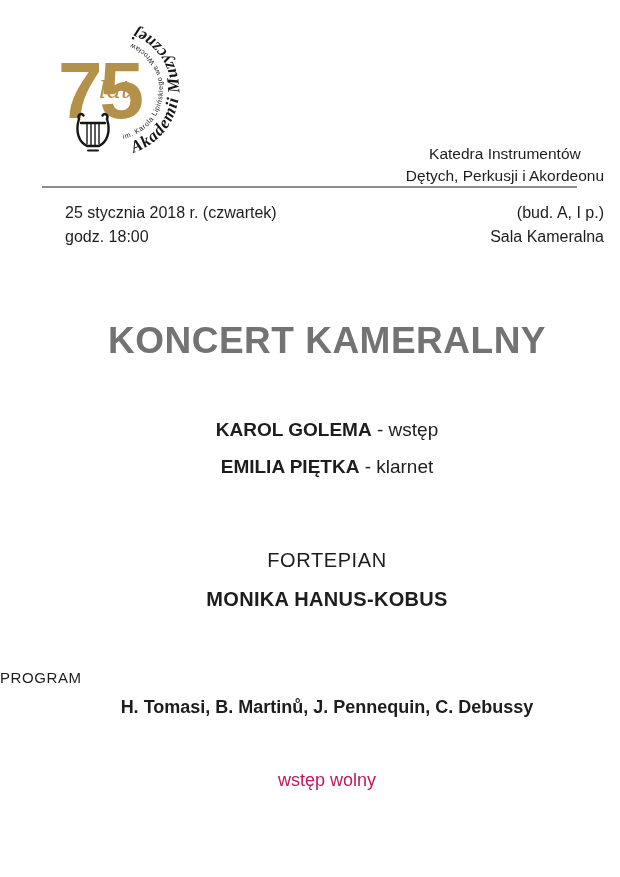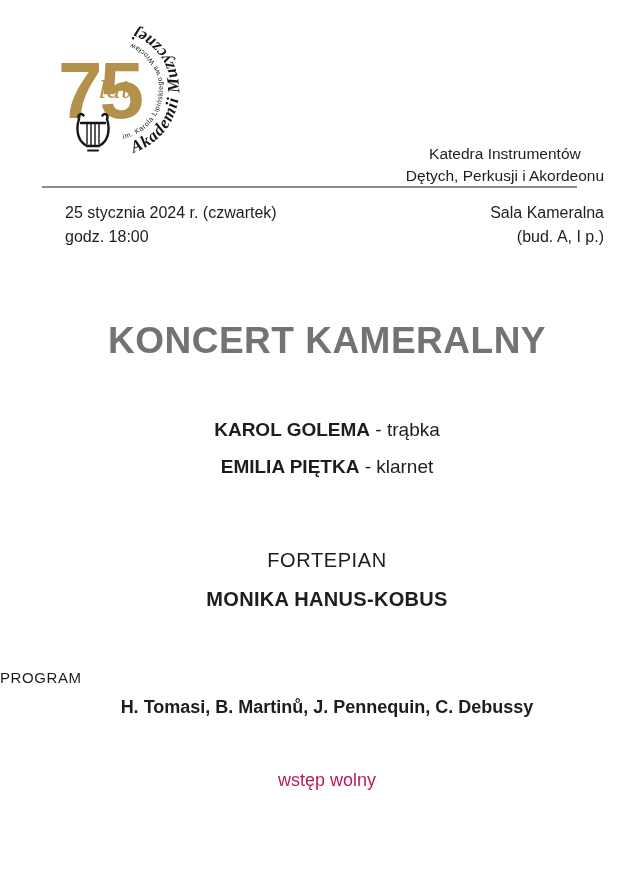--- a/index.html
+++ b/index.html
@@ -71,35 +71,35 @@
   </svg>
 
   <div class="dept">
     <div>Katedra Instrumentów</div>
     <div>Dętych, Perkusji i Akordeonu</div>
   </div>
 
   <div class="rule"></div>
 
   <div class="date">
-    <div>25 stycznia 2024 r. (czwartek)</div>
+    <div>25 stycznia 2018 r. (czwartek)</div>
     <div>godz. 18:00</div>
   </div>
   <div class="venue">
+    <div>(bud. A, I p.)</div>
     <div>Sala Kameralna</div>
-    <div>(bud. A, I p.)</div>
   </div>
 
   <div class="title">KONCERT KAMERALNY</div>
 
   <div class="performers">
     <div class="performer">
       <span class="name">KAROL GOLEMA</span>
       <span>-</span>
-      <span>trąbka</span>
+      <span>wstęp</span>
     </div>
     <div class="performer">
       <span class="name">EMILIA PIĘTKA</span>
       <span>-</span>
       <span>klarnet</span>
     </div>
   </div>
 
   <div class="piano">
     <div class="piano-label">FORTEPIAN</div>

